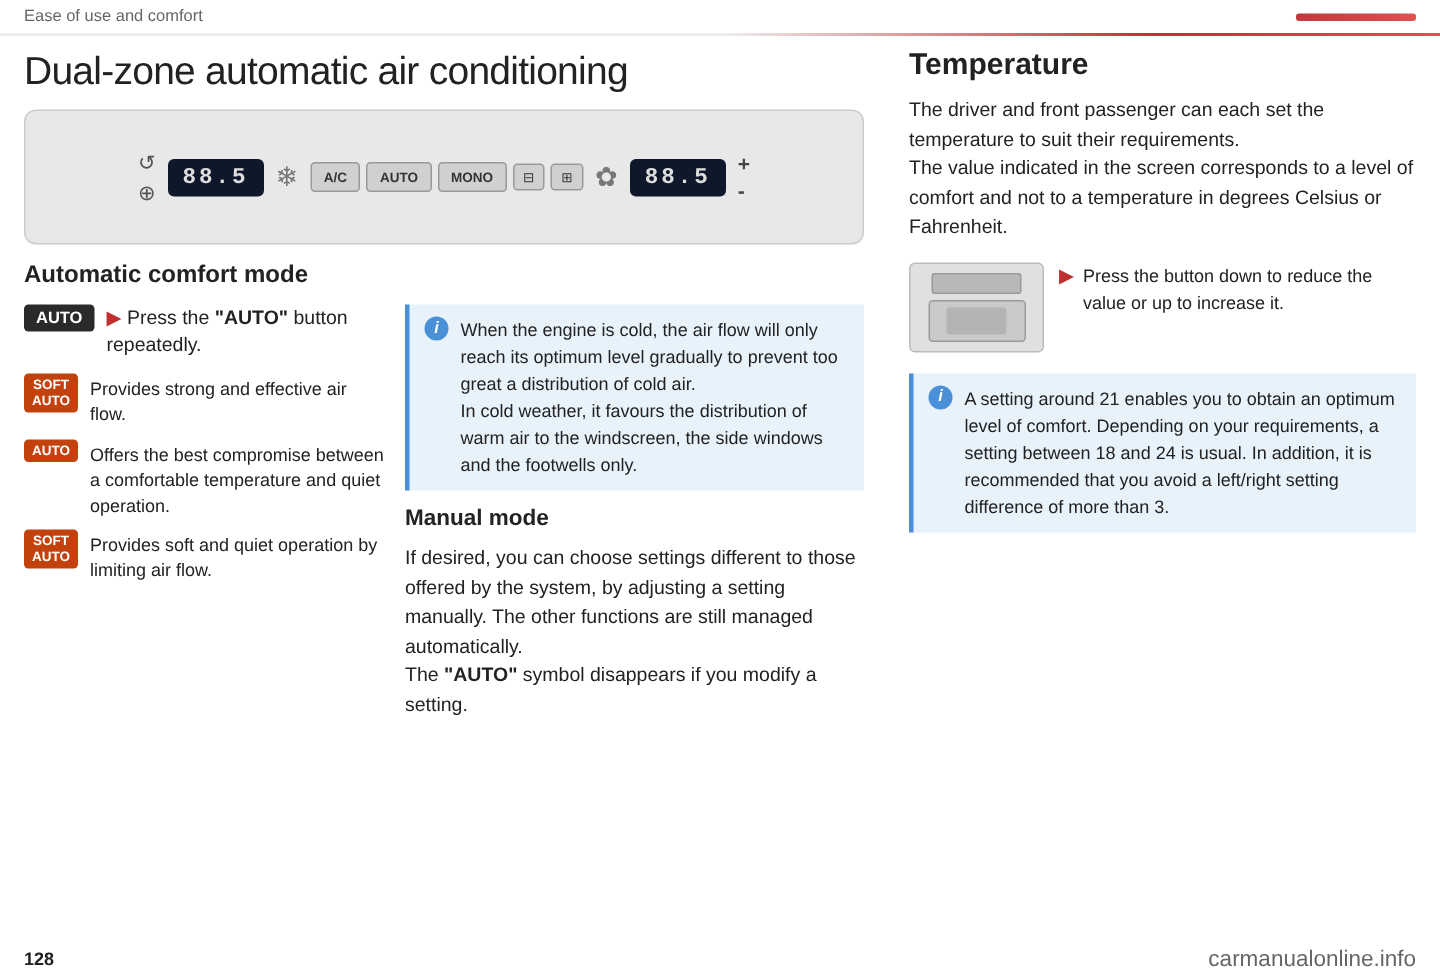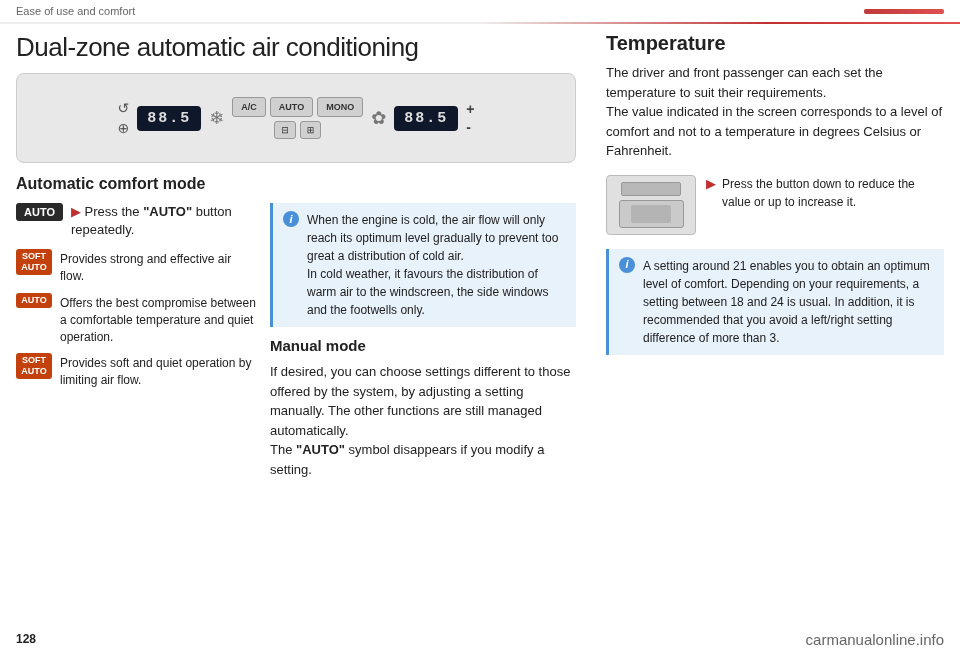--- a/index.html
+++ b/index.html
@@ -103,21 +103,21 @@
       font-size: 9px;
       color: #333;
     }
     .panel-icons-left {
       display: flex;
       flex-direction: column;
       gap: 4px;
     }
     .panel-center {
       display: flex;
-      flex-direction: column;
+      flex-direction: row;
       align-items: center;
       gap: 4px;
     }
     .panel-center-row {
       display: flex;
       gap: 4px;
       align-items: center;
     }
     .plus-minus-right {
       display: flex;

